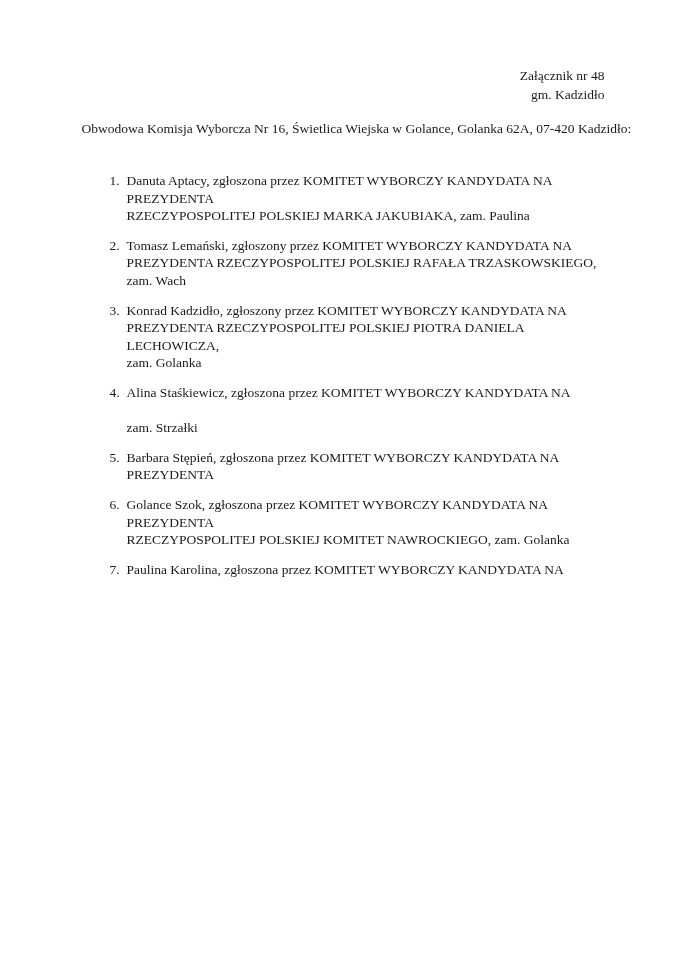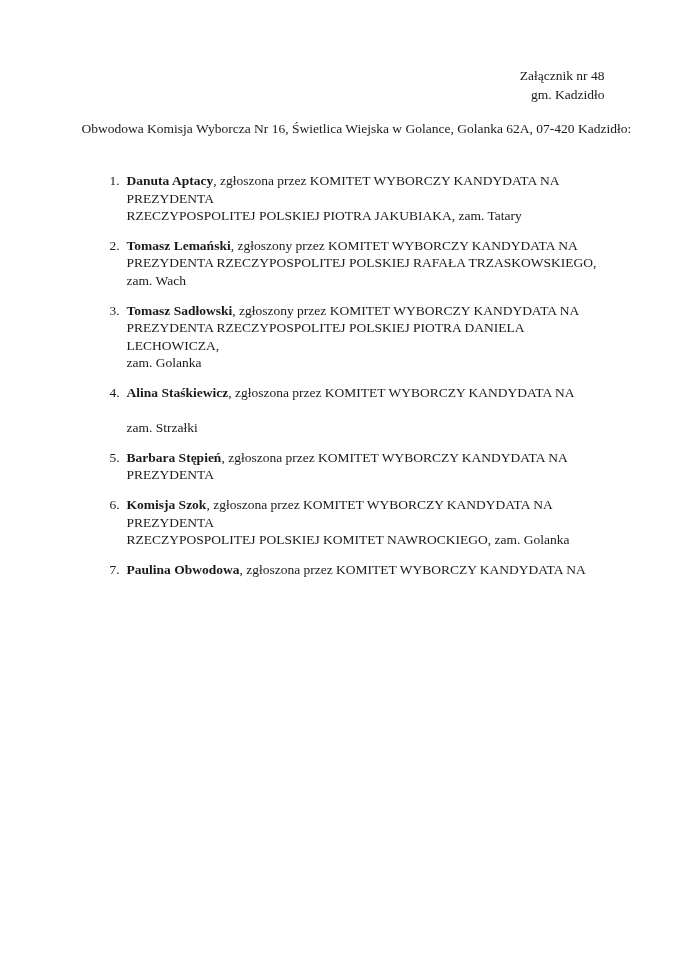--- a/index.html
+++ b/index.html
@@ -77,21 +77,21 @@
     text-align: right;
     font-size: 13.5px;
     line-height: 17.6px;
   }
 
   .item-body {
     display: block;
   }
 
   .cand-name {
-    font-weight: bold;
+    font-weight: normal;
   }
 
   .cand-rest {
     font-weight: normal;
   }
 </style>
 </head>
 <body>
 
 <div class="page">
@@ -100,48 +100,48 @@
     <span class="hline">Załącznik nr 48</span>
     <span class="hline">gm. Kadzidło</span>
   </div>
 
   <div class="commission-line">Obwodowa Komisja Wyborcza Nr 16, Świetlica Wiejska w Golance, Golanka 62A, 07-420 Kadzidło:</div>
 
   <div class="candidate-list">
 
     <div class="candidate-item">
       <span class="item-number">1.</span>
-      <span class="item-body"><span class="cand-name">Danuta Aptacy</span><span class="cand-rest">, zgłoszona przez KOMITET WYBORCZY KANDYDATA NA PREZYDENTA</span><br><span class="cand-rest">RZECZYPOSPOLITEJ POLSKIEJ PIOTRA JAKUBIAKA, zam. Tatary</span></span>
+      <span class="item-body"><span class="cand-name">Danuta Aptacy</span><span class="cand-rest">, zgłoszona przez KOMITET WYBORCZY KANDYDATA NA PREZYDENTA</span><br><span class="cand-rest">RZECZYPOSPOLITEJ POLSKIEJ MARKA JAKUBIAKA, zam. Paulina</span></span>
     </div>
 
     <div class="candidate-item">
       <span class="item-number">2.</span>
       <span class="item-body"><span class="cand-name">Tomasz Lemański</span><span class="cand-rest">, zgłoszony przez KOMITET WYBORCZY KANDYDATA NA</span><br><span class="cand-rest">PREZYDENTA RZECZYPOSPOLITEJ POLSKIEJ RAFAŁA TRZASKOWSKIEGO, zam. Wach</span></span>
     </div>
 
     <div class="candidate-item">
       <span class="item-number">3.</span>
-      <span class="item-body"><span class="cand-name">Tomasz Sadłowski</span><span class="cand-rest">, zgłoszony przez KOMITET WYBORCZY KANDYDATA NA</span><br><span class="cand-rest">PREZYDENTA RZECZYPOSPOLITEJ POLSKIEJ PIOTRA DANIELA LECHOWICZA,</span><br><span class="cand-rest">zam. Golanka</span></span>
+      <span class="item-body"><span class="cand-name">Konrad Kadzidło</span><span class="cand-rest">, zgłoszony przez KOMITET WYBORCZY KANDYDATA NA</span><br><span class="cand-rest">PREZYDENTA RZECZYPOSPOLITEJ POLSKIEJ PIOTRA DANIELA LECHOWICZA,</span><br><span class="cand-rest">zam. Golanka</span></span>
     </div>
 
     <div class="candidate-item">
       <span class="item-number">4.</span>
       <span class="item-body"><span class="cand-name">Alina Staśkiewicz</span><span class="cand-rest">, zgłoszona przez KOMITET WYBORCZY KANDYDATA NA</span><br><br><span class="cand-rest">zam. Strzałki</span></span>
     </div>
 
     <div class="candidate-item">
       <span class="item-number">5.</span>
       <span class="item-body"><span class="cand-name">Barbara Stępień</span><span class="cand-rest">, zgłoszona przez KOMITET WYBORCZY KANDYDATA NA PREZYDENTA</span><br></span>
     </div>
 
     <div class="candidate-item">
       <span class="item-number">6.</span>
-      <span class="item-body"><span class="cand-name">Komisja Szok</span><span class="cand-rest">, zgłoszona przez KOMITET WYBORCZY KANDYDATA NA PREZYDENTA</span><br><span class="cand-rest">RZECZYPOSPOLITEJ POLSKIEJ KOMITET NAWROCKIEGO, zam. Golanka</span></span>
+      <span class="item-body"><span class="cand-name">Golance Szok</span><span class="cand-rest">, zgłoszona przez KOMITET WYBORCZY KANDYDATA NA PREZYDENTA</span><br><span class="cand-rest">RZECZYPOSPOLITEJ POLSKIEJ KOMITET NAWROCKIEGO, zam. Golanka</span></span>
     </div>
 
     <div class="candidate-item">
       <span class="item-number">7.</span>
-      <span class="item-body"><span class="cand-name">Paulina Obwodowa</span><span class="cand-rest">, zgłoszona przez KOMITET WYBORCZY KANDYDATA NA</span><br></span>
+      <span class="item-body"><span class="cand-name">Paulina Karolina</span><span class="cand-rest">, zgłoszona przez KOMITET WYBORCZY KANDYDATA NA</span><br></span>
     </div>
 
   </div>
 
 </div>
 
 </body></html>

